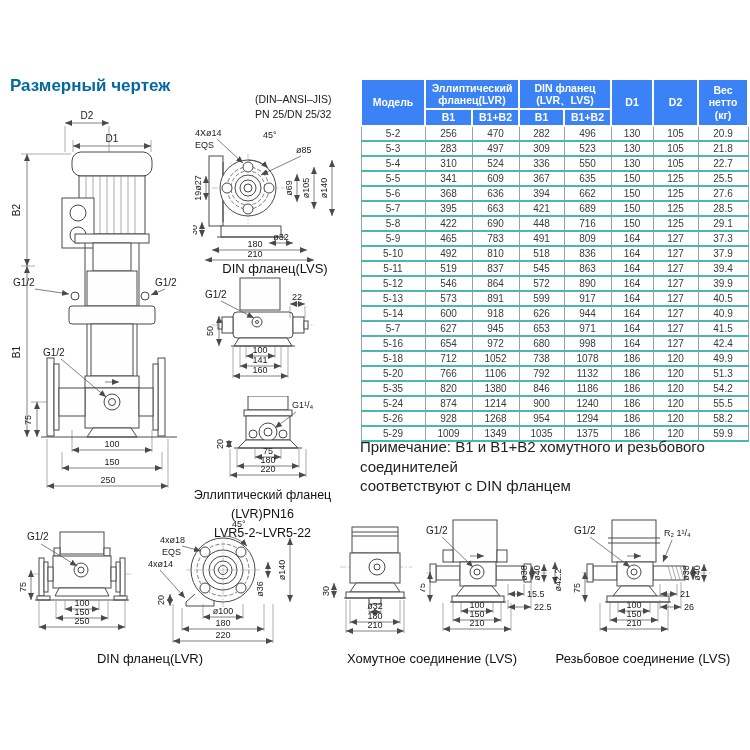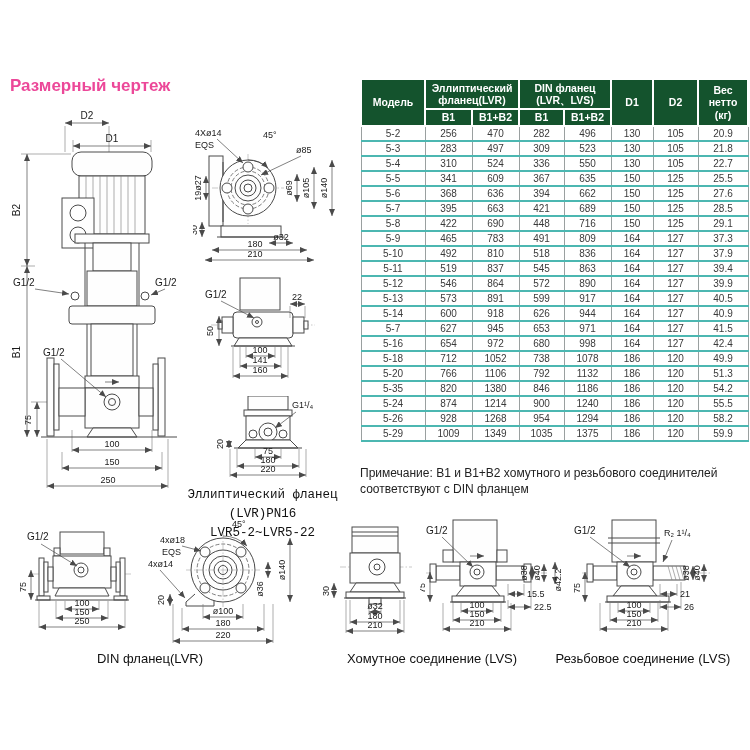--- a/index.html
+++ b/index.html
@@ -1,33 +1,33 @@
 <!DOCTYPE html>
 <html><head>
 <meta charset="utf-8">
 <style>
   html,body{margin:0;padding:0;background:#fff;}
   #page{position:relative;width:750px;height:750px;background:#ffffff;overflow:hidden;
         font-family:"Liberation Sans","DejaVu Sans",sans-serif;}
   .abs{position:absolute;}
-  #title{left:10px;top:76px;font-size:17px;font-weight:bold;color:#ec4899;}
+  #title{left:10px;top:76px;font-size:17px;font-weight:bold;color:#0369a1;}
   .std-note{left:255px;top:92px;width:110px;font-size:10.5px;color:#1a1a1a;line-height:1.45;}
   .cap{font-size:13px;color:#111;text-align:center;}
-  .cap2{font-size:12.5px;color:#111;text-align:center;line-height:1.5;font-family:Liberation Mono, monospace;}
+  .cap2{font-size:12.5px;color:#111;text-align:center;line-height:1.5;}
   
   #tblwrap{left:360px;top:78px;width:387px;}
   table.dim-table{border-collapse:collapse;table-layout:fixed;width:387px;}
-  table.dim-table th{background:#14532d;color:#fff;border:2px solid #fff;
+  table.dim-table th{background:#3b82f6;color:#fff;border:2px solid #fff;
       font-size:10.5px;font-weight:bold;padding:0 1px;line-height:1.15;vertical-align:middle;}
   table.dim-table .h1 th{height:28px;}
   table.dim-table .h2k{height:15px;}
   table.dim-table td{border-left:1px solid #9aa0a0;border-right:1px solid #9aa0a0;
       border-bottom:2px solid #4cb7b1;font-size:10px;color:#3a3a3a;text-align:center;
       height:13px;line-height:13px;padding:0;background:#fff;}
-  #note{left:360px;top:466px;width:387px;font-size:12px;color:#222;line-height:1.3;}
+  #note{left:360px;top:437px;width:387px;font-size:15px;color:#222;line-height:1.3;}
   
   svg .ln{fill:none;stroke:#4a4a4a;stroke-width:1;}
   svg .fw{fill:#fefefe;stroke:#4a4a4a;stroke-width:1;}
   svg .thin{fill:none;stroke:#777;stroke-width:.6;}
   svg .dim{fill:none;stroke:#4a4a4a;stroke-width:.7;}
   svg .cl{fill:none;stroke:#909090;stroke-width:.5;stroke-dasharray:6 2 1.5 2;}
   svg .dash{fill:none;stroke:#5a5a5a;stroke-width:.8;stroke-dasharray:4 2;}
   svg text{font-family:"Liberation Sans","DejaVu Sans",sans-serif;font-size:9px;fill:#1a1a1a;}
   svg text.g{font-size:10px;}
 </style>
@@ -104,20 +104,24 @@
       <line class="dim" x1="160" y1="183" x2="146" y2="189" marker-end="url(#ae)"></line>
       <text class="g" x="38" y="250">G1/2</text>
       <line class="dim" x1="56" y1="253" x2="101" y2="291" marker-end="url(#ae)"></line>
       <text x="26" y="314" text-anchor="middle" transform="rotate(-90 26 314)">75</text>
       <text x="107" y="341" text-anchor="middle">100</text>
       <text x="107" y="359" text-anchor="middle">150</text>
       <text x="103" y="377" text-anchor="middle">250</text>
     </g>
   </svg>
 
+  <div class="abs std-note">
+    <div>(DIN–ANSI–JIS)</div>
+    <div>PN 25/DN 25/32</div>
+  </div>
 
   <svg class="abs" style="left:193px;top:126px" width="162" height="136" viewBox="0 0 162 136">
     <g>
       <rect class="fw" x="16" y="30" width="14" height="70"></rect>
       <line class="ln" x1="30" y1="36" x2="30" y2="96"></line>
       <path class="cl" d="M55,28V98 M19,62H91"></path>
       <circle class="fw" cx="55" cy="62" r="28"></circle>
       <circle class="dash" cx="55" cy="62" r="21"></circle>
       <circle class="dash" cx="55" cy="62" r="17"></circle>
       <circle class="ln" cx="55" cy="62" r="13"></circle>
@@ -149,20 +153,21 @@
       <line class="dim" x1="9" y1="96" x2="9" y2="111" marker-start="url(#as)" marker-end="url(#ae)"></line>
       <text x="4" y="104" text-anchor="middle" transform="rotate(-90 4 104)">30</text>
       <text x="88" y="114" text-anchor="middle">ø32</text>
       <line class="dim" x1="76" y1="117" x2="100" y2="117" marker-start="url(#as)" marker-end="url(#ae)"></line>
       <text x="62" y="121" text-anchor="middle">180</text>
       <line class="dim" x1="19" y1="124" x2="114" y2="124" marker-start="url(#as)" marker-end="url(#ae)"></line>
       <text x="62" y="131" text-anchor="middle">210</text>
       <line class="dim" x1="12" y1="134" x2="121" y2="134" marker-start="url(#as)" marker-end="url(#ae)"></line>
     </g>
   </svg>
+  <div class="abs cap" style="left:200px;top:261px;width:150px">DIN фланец(LVS)</div>
 
   <svg class="abs" style="left:193px;top:276px" width="160" height="122" viewBox="0 0 160 122">
     <g>
       <rect class="fw" x="47" y="2" width="40" height="32"></rect>
       <path class="cl" d="M18,49H122"></path>
       <rect class="fw" x="40" y="36" width="60" height="26" rx="4"></rect>
       <rect class="fw" x="29" y="41" width="11" height="16"></rect>
         <rect class="fw" x="100" y="41" width="11" height="16"></rect>
       <rect class="fw" x="25" y="45" width="4" height="8"></rect>
         <rect class="fw" x="111" y="45" width="4" height="8"></rect>

